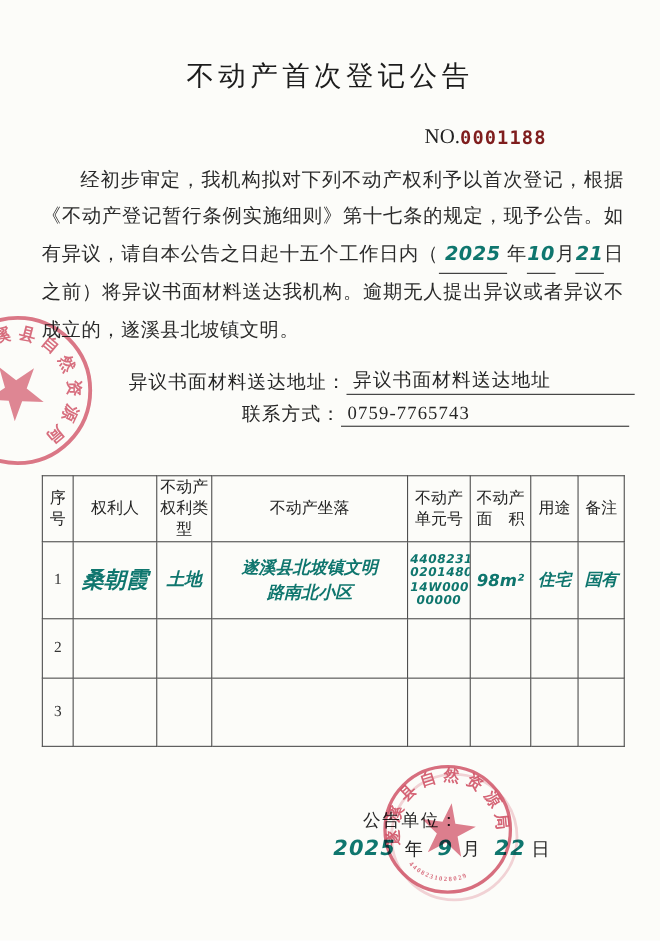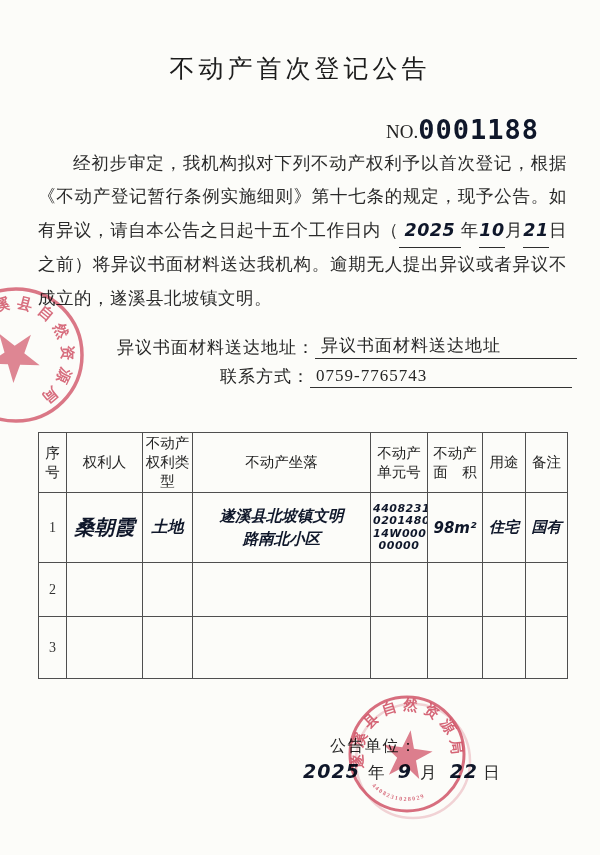--- a/index.html
+++ b/index.html
@@ -8,34 +8,34 @@
     font-family:"Liberation Serif","DejaVu Serif",serif;color:#262626;
   }
   .title{
     position:absolute;top:52px;left:0;width:100%;text-align:center;margin:0;
     font-family:"Liberation Sans","DejaVu Sans",sans-serif;
     font-weight:400;font-size:25px;letter-spacing:4px;color:#1c1c1c;
   }
   .no-line{position:absolute;top:114px;left:386px;font-size:19px;color:#222;}
   .no-value{
     font-family:"DejaVu Sans Mono","Liberation Mono",monospace;
-    color:#0f172a;font-weight:700;font-size:27px;letter-spacing:1px;vertical-align:-1px;
+    color:#7f1d1d;font-weight:700;font-size:17px;letter-spacing:1px;vertical-align:-1px;
   }
   .body-text{
     position:absolute;top:147px;left:38px;width:529px;margin:0;
     font-size:17.5px;line-height:33.4px;text-align:justify;text-indent:2em;
     letter-spacing:0.5px;color:#2b2b2b;
   }
   .blank{display:inline-block;border-bottom:1.5px solid #2e2e2e;text-align:center;text-indent:0;}
   .blank-year{width:62px;}
   .blank-month{width:26px;}
   .blank-day{width:26px;}
   .hw{
     font-family:"DejaVu Sans","Liberation Sans",sans-serif;
-    font-style:italic;font-weight:600;color:#0f172a;margin-top:28px;
+    font-style:italic;font-weight:600;color:#0f766e;margin-top:28px;
   }
   .addr-line{position:absolute;top:334px;left:117px;font-size:17px;letter-spacing:1px;}
   .contact-line{position:absolute;top:365px;left:220px;font-size:17px;letter-spacing:1px;}
   .fill-line{
     display:inline-block;border-bottom:1px solid #333;vertical-align:bottom;
     letter-spacing:1px;padding:0 4px 1px 6px;
   }
   .addr-line .fill-line{width:252px;}
   .contact-line .fill-line{width:252px;}
   .reg-table{

